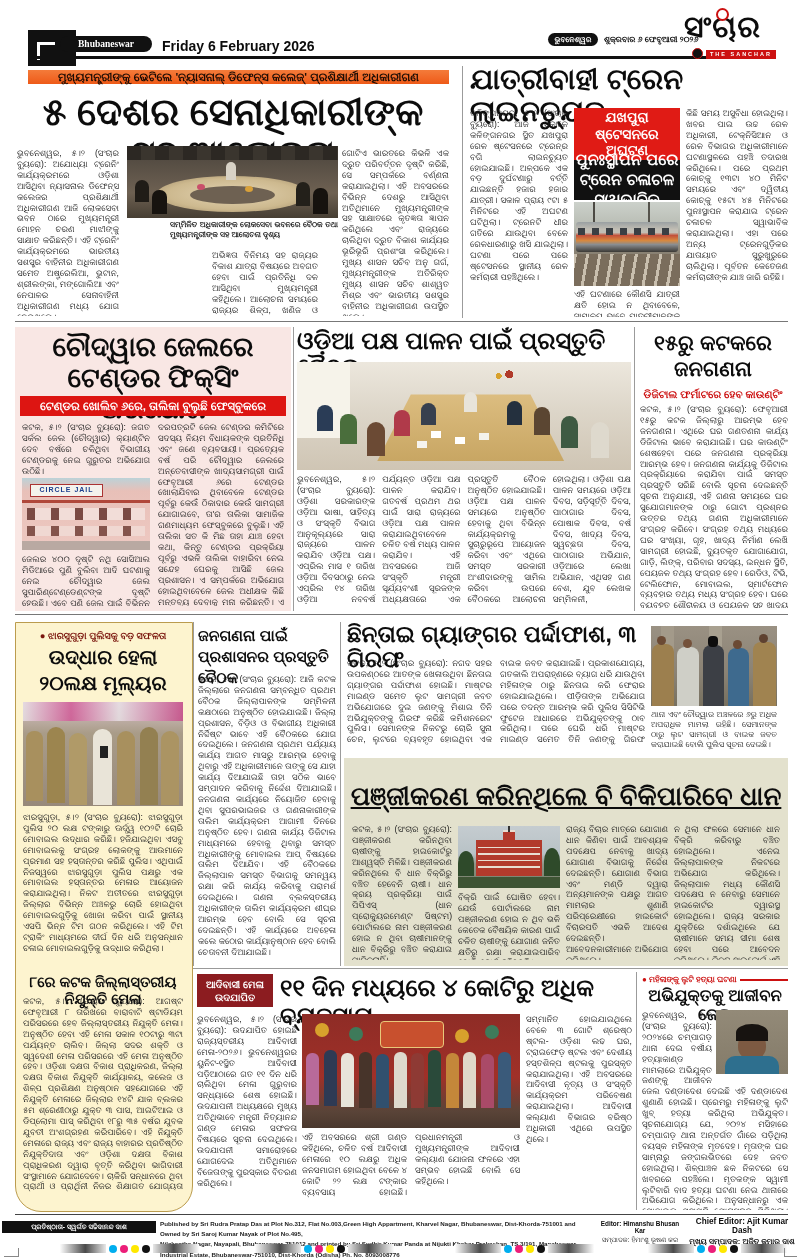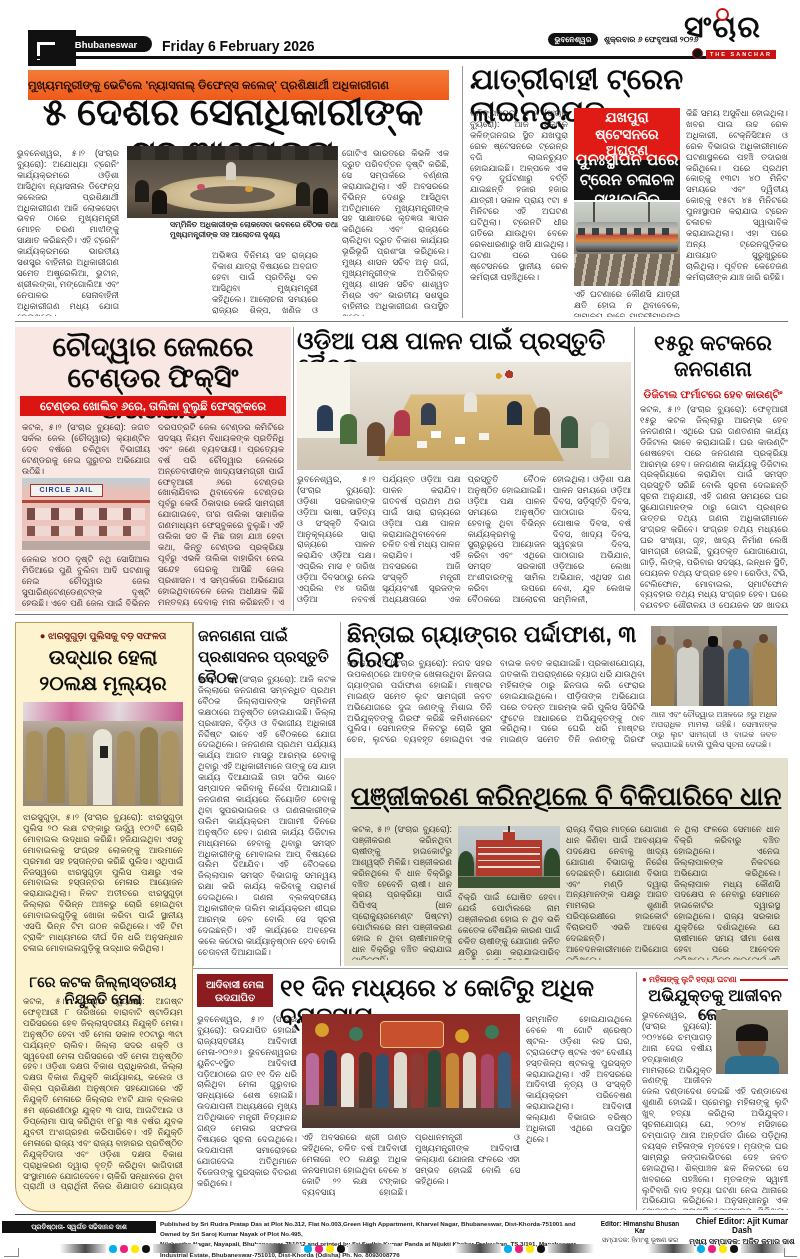--- a/index.html
+++ b/index.html
@@ -23,43 +23,43 @@
   .redbar-r{flex:0 0 92px;height:11px;background:linear-gradient(90deg,#cc140c,#cc140c 40%,rgba(200,20,10,0.05));}
 </style>
 </head>
 <body>
 
 <div class="page">
 
   <div class="abs" style="left:28px;top:30px;width:48px;height:36px;background:#111;">
     <div style="position:absolute;left:9px;top:12px;width:15px;height:15px;border-left:3px solid #fff;border-top:3px solid #fff;"></div>
   </div>
-  <div class="abs pill" style="left:60px;top:36px;width:92px;height:16px;font-size:9.5px;">
+  <div class="abs pill" style="left:60px;top:36px;width:92px;height:16px;font-size:9.5px;font-family:Liberation Serif, serif;">
     <span>Bhubaneswar</span>
   </div>
   <div class="abs hl" style="left:162px;top:38px;font-size:14px;">Friday 6 February 2026</div>
   <div class="abs" style="left:28px;top:56px;width:744px;height:3px;background:#111;"></div>
 
   <div class="abs pill" style="left:548px;top:33px;width:50px;height:13px;font-size:7.5px;border-radius:7px;">
     <span>ଭୁବନେଶ୍ୱର</span>
   </div>
   <div class="abs hl" style="left:604px;top:35px;font-size:8px;">ଶୁକ୍ରବାର ୬ ଫେବୃଆରୀ ୨୦୨୬</div>
 
   <div class="abs" style="left:684px;top:12px;width:96px;height:46px;">
     <div class="hl" style="font-size:30px;line-height:1;letter-spacing:1px;">ସଂଚାର</div>
     <div class="abs" style="left:32px;top:-4px;width:9px;height:9px;border-radius:50%;border:2px solid #cc1111;background:#fff;"></div>
     <div class="abs" style="left:8px;top:36px;width:9px;height:9px;border-radius:50%;background:#111;border:1.5px solid #cc1111;"></div>
     <div class="abs" style="left:22px;top:38px;width:70px;height:9px;background:#cc1111;color:#fff;
                 font-size:5.5px;font-weight:bold;letter-spacing:2px;text-align:center;line-height:9px;">
       <span>THE SANCHAR</span>
     </div>
   </div>
 
-  <div class="abs" style="left:28px;top:70px;width:421px;height:30px;background:linear-gradient(180deg,#f47b3a,#ee5a18);
-              display:flex;align-items:center;">
+  <div class="abs" style="left:28px;top:70px;width:421px;height:14px;background:linear-gradient(180deg,#f47b3a,#ee5a18);
+              display:flex;align-items:center;justify-content:center;">
     <span class="hl" style="font-size:11.5px;color:#1c0c04;">ମୁଖ୍ୟମନ୍ତ୍ରୀଙ୍କୁ ଭେଟିଲେ 'ନ୍ୟାସନାଲ୍ ଡିଫେନ୍ସ କଲେଜ୍' ପ୍ରଶିକ୍ଷାର୍ଥୀ ଅଧିକାରୀଗଣ</span>
   </div>
   <div class="abs hl center" style="left:16px;top:92px;width:434px;font-size:38px;line-height:1.1;">୫ ଦେଶର ସେନାଧିକାରୀଙ୍କ ସହ ଆଲୋଚନା</div>
 
   <div class="abs body-txt" style="left:17px;top:148px;width:102px;height:168px;">ଭୁବନେଶ୍ୱର, ୫।୨ (ସଂଚାର ବ୍ୟୁରୋ): ଅଯୋଧ୍ୟା ଟ୍ରେନିଂ କାର୍ଯ୍ୟକ୍ରମରେ ଓଡ଼ିଶା ଆସିଥିବା ନ୍ୟାସନାଲ ଡିଫେନ୍ସ କଲେଜର ପ୍ରଶିକ୍ଷାର୍ଥୀ ଅଧିକାରୀଗଣ ଆଜି ଲୋକସେବା ଭବନ ଠାରେ ମୁଖ୍ୟମନ୍ତ୍ରୀ ମୋହନ ଚରଣ ମାଝୀଙ୍କୁ ସାକ୍ଷାତ କରିଛନ୍ତି। ଏହି ଟ୍ରେନିଂ କାର୍ଯ୍ୟକ୍ରମରେ ଭାରତୀୟ ସଶସ୍ତ୍ର ବାହିନୀର ଅଧିକାରୀଗଣ ସମେତ ଅଷ୍ଟ୍ରେଲିଆ, ଭୁଟାନ, ଶ୍ରୀଲଙ୍କା, ମଙ୍ଗୋଲିଆ ଏବଂ ନେପାଳର ସେନାବାହିନୀ ଅଧିକାରୀଗଣ ମଧ୍ୟ ଯୋଗ ଦେଇଥିଲେ।</div>
 
   <div class="ph" style="left:127px;top:146px;width:211px;height:72px;background:linear-gradient(180deg,#4a443c,#5d5348 35%,#6e6152 65%,#463e33);">
     <div style="left:0;top:0;width:100%;height:14px;background:repeating-linear-gradient(90deg,#2c2823 0 14px,#3a352e 14px 28px);"></div>
     <div style="left:14%;top:30px;width:72%;height:36px;border-radius:50%;background:radial-gradient(ellipse at center,#e3d3b2 0%,#cdb98f 60%,#9b8663 100%);"></div>
     <div style="left:30%;top:40px;width:40%;height:18px;border-radius:50%;background:#6e6152;"></div>

